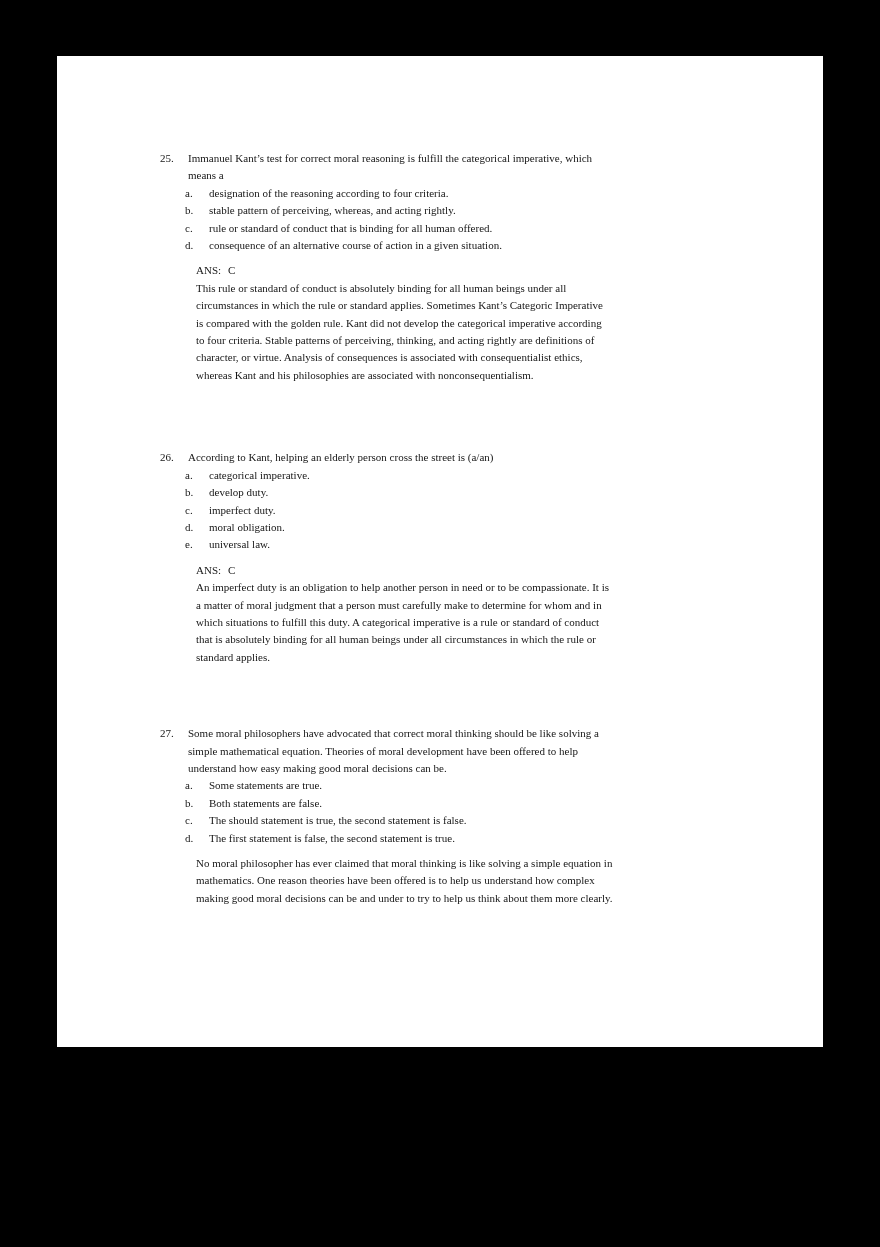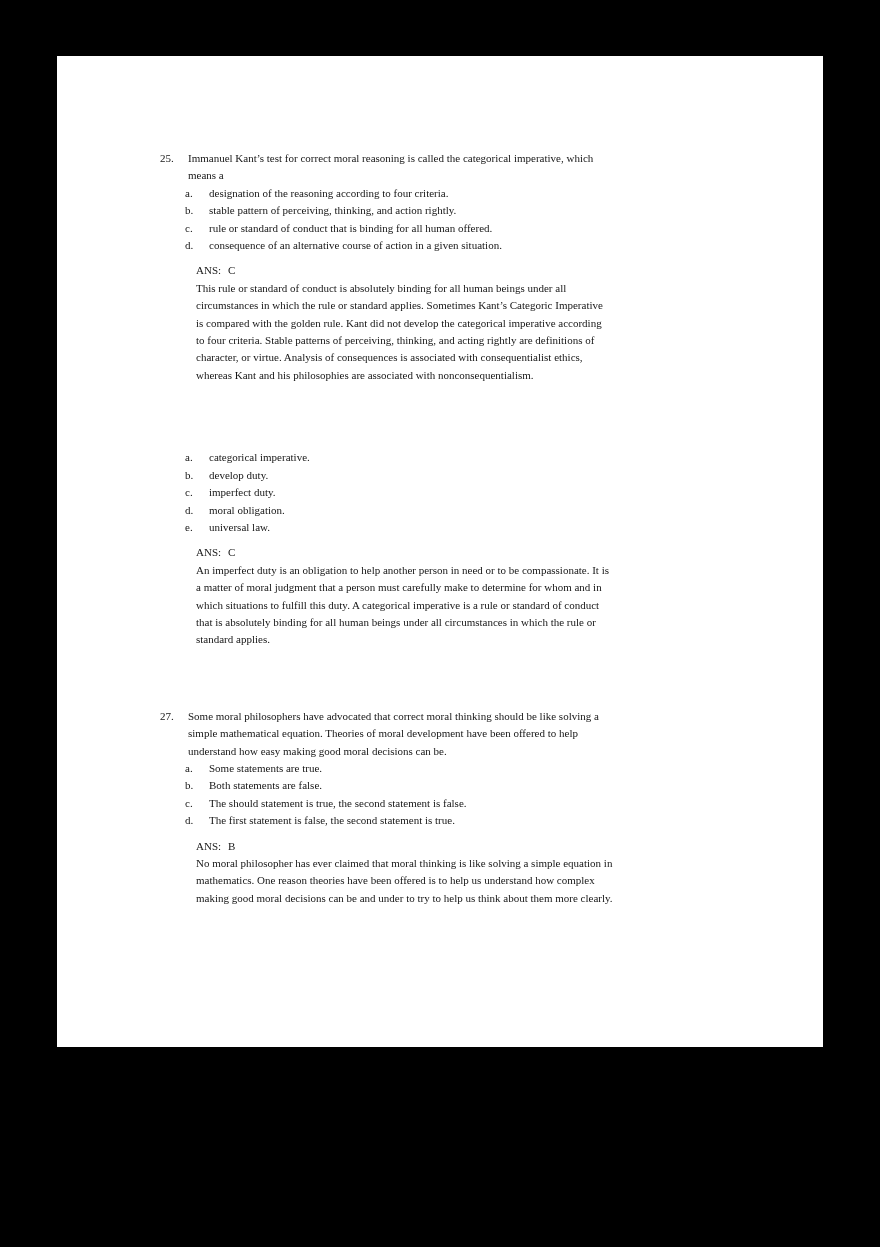--- a/index.html
+++ b/index.html
@@ -62,31 +62,31 @@
 </style>
 </head>
 <body>
 
 <div class="paper">
   <div class="content">
 
     <div class="q q25">
       <div class="qhead">
         <span class="qnum">25.</span>
-        <div class="stem"><span>Immanuel Kant’s test for correct moral reasoning is called the </span><span class="it">categorical imperative</span><span>, which
+        <div class="stem"><span>Immanuel Kant’s test for correct moral reasoning is fulfill the </span><span class="it">categorical imperative</span><span>, which
 means a</span></div>
       </div>
       <div class="opts">
         <div class="opt">
           <span class="olet">a.</span>
           <span class="otext">designation of the reasoning according to four criteria.</span>
         </div>
         <div class="opt">
           <span class="olet">b.</span>
-          <span class="otext">stable pattern of perceiving, thinking, and action rightly.</span>
+          <span class="otext">stable pattern of perceiving, whereas, and acting rightly.</span>
         </div>
         <div class="opt">
           <span class="olet">c.</span>
           <span class="otext">rule or standard of conduct that is binding for all human offered.</span>
         </div>
         <div class="opt">
           <span class="olet">d.</span>
           <span class="otext">consequence of an alternative course of action in a given situation.</span>
         </div>
       </div>
@@ -97,20 +97,24 @@
         <div class="rationale">This rule or standard of conduct is absolutely binding for all human beings under all
 circumstances in which the rule or standard applies. Sometimes Kant’s Categoric Imperative
 is compared with the golden rule. Kant did not develop the categorical imperative according
 to four criteria. Stable patterns of perceiving, thinking, and acting rightly are definitions of
 character, or virtue. Analysis of consequences is associated with consequentialist ethics,
 whereas Kant and his philosophies are associated with nonconsequentialism.</div>
       </div>
     </div>
 
     <div class="q q26">
+      <div class="qhead">
+        <span class="qnum">26.</span>
+        <div class="stem"><span>According to Kant, helping an elderly person cross the street is (a/an)</span></div>
+      </div>
       <div class="opts">
         <div class="opt">
           <span class="olet">a.</span>
           <span class="otext">categorical imperative.</span>
         </div>
         <div class="opt">
           <span class="olet">b.</span>
           <span class="otext">develop duty.</span>
         </div>
         <div class="opt">
@@ -157,23 +161,20 @@
         <div class="opt">
           <span class="olet">c.</span>
           <span class="otext">The should statement is true, the second statement is false.</span>
         </div>
         <div class="opt">
           <span class="olet">d.</span>
           <span class="otext">The first statement is false, the second statement is true.</span>
         </div>
       </div>
       <div class="ans">
-        <div class="ansline">
-          <span>ANS:</span><span class="ansletter">B</span>
-        </div>
         <div class="rationale">No moral philosopher has ever claimed that moral thinking is like solving a simple equation in
 mathematics. One reason theories have been offered is to help us understand how complex
 making good moral decisions can be and under to try to help us think about them more clearly.</div>
       </div>
     </div>
 
   </div>
 </div>
 
 </body></html>

